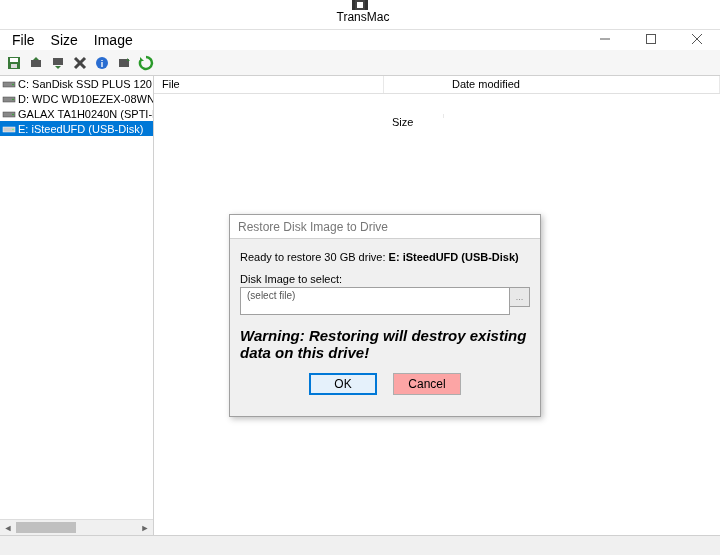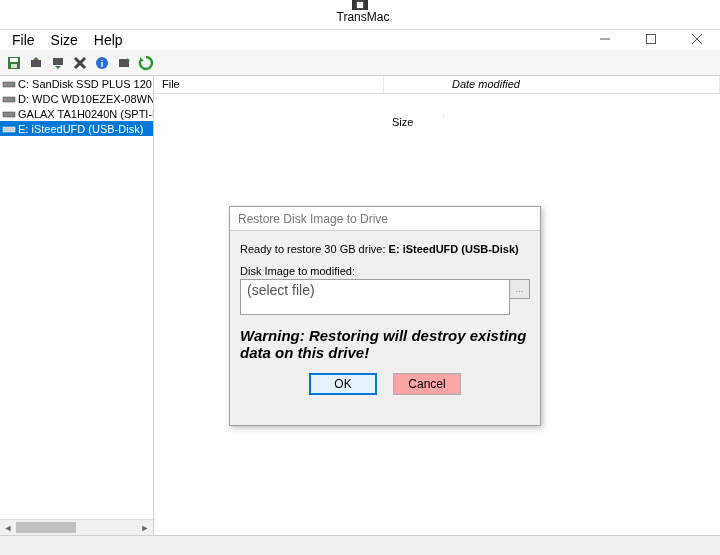--- a/index.html
+++ b/index.html
@@ -32,34 +32,34 @@
     .tree-scroll { position:absolute; bottom:0; left:0; right:0; height:16px; background:#f0f0f0; border-top:1px solid #ddd; display:flex; }
     .tree-scroll-arrow{width:16px;display:flex;align-items:center;justify-content:center;color:#666;font-size:9px;}
     .tree-scroll-thumb{flex:0 0 60px;background:#c0c0c0;margin:2px 0;}
     .tree-scroll-track{flex:1;}
 
     .list-pane { flex:1; position:relative; }
     .list-header { height:18px; display:flex; border-bottom:1px solid #e0e0e0; font-family:"Courier New",monospace; font-size:11px; }
     .col { padding:2px 8px; border-right:1px solid #e8e8e8; }
     .col-name{flex:0 0 230px;}
     .col-size{flex:0 0 60px;margin-top:38px;}
-    .col-date{flex:1;font-style:italic;}
+    .col-date{flex:1;}
 
     
     .bottom-strip{height:20px;background:#f0f0f0;border-top:1px solid #d0d0d0;}
 
     
-    .dialog{position:absolute;left:229px;top:206px;width:312px;background:#f0f0f0;border:1px solid #a0a0a0;box-shadow:2px 2px 6px rgba(0,0,0,0.25);}
+    .dialog{position:absolute;left:229px;top:214px;width:312px;background:#f0f0f0;border:1px solid #a0a0a0;box-shadow:2px 2px 6px rgba(0,0,0,0.25);}
     .dlg-title{height:24px;background:#fff;border-bottom:1px solid #d0d0d0;display:flex;align-items:center;padding:0 8px;font-size:12px;color:#777;}
-    .dlg-body{padding:12px 10px 24px 10px;font-size:11px;}
+    .dlg-body{padding:12px 10px 15px 10px;font-size:11px;}
     .dlg-ready{margin-bottom:10px;}
     .dlg-ready b{font-weight:bold;}
     .dlg-label{margin-bottom:2px;}
     .dlg-file-row{display:flex;margin-bottom:12px;}
-    .dlg-file-input{flex:1;height:36px;border:1px solid #a0a0a0;background:#fff;padding:2px 6px;font-size:14px;color:#555;}
+    .dlg-file-input{flex:1;height:28px;border:1px solid #a0a0a0;background:#fff;padding:2px 6px;font-size:10px;color:#555;}
     .dlg-browse{width:20px;height:20px;border:1px solid #a0a0a0;border-left:none;background:#e8e8e8;display:flex;align-items:center;justify-content:center;color:#555;font-size:8px;}
     .dlg-warning{font-style:italic;font-weight:bold;font-size:15px;margin-bottom:12px;}
     .dlg-buttons{display:flex;justify-content:center;gap:16px;padding-bottom:6px;text-align:center;}
     .dlg-btn{width:68px;height:22px;background:#fca5a5;border:1px solid #adadad;font-size:12px;display:flex;align-items:center;justify-content:center;}
     .dlg-btn.ok{border:2px solid #0078d7;background:#e5f1fb;}
   </style>
 </head>
 <body>
 
 <div class="titlebar">
@@ -86,21 +86,21 @@
           <line x1="0" y1="0" x2="10" y2="10" stroke="#555" stroke-width="1"></line>
           <line x1="10" y1="0" x2="0" y2="10" stroke="#555" stroke-width="1"></line>
         </svg>
       </div>
   </div>
 </div>
 
 <div class="menubar">
   <div class="menu-item">File</div>
   <div class="menu-item">Size</div>
-  <div class="menu-item">Help</div>
+  <div class="menu-item">Image</div>
 </div>
 
 <div class="toolbar">
   <div class="tb-btn">
       <svg viewBox="0 0 16 16">
         <rect x="2" y="2" width="12" height="12" fill="#3a7a3a"></rect>
         <rect x="4" y="3" width="8" height="4" fill="#fff"></rect>
         <rect x="5" y="9" width="6" height="4" fill="#dcdcdc"></rect>
       </svg>
     </div>
@@ -198,21 +198,21 @@
 </div>
 
 <div class="bottom-strip"></div>
 
 <div class="dialog">
   <div class="dlg-title">Restore Disk Image to Drive</div>
   <div class="dlg-body">
     <div class="dlg-ready">
       <span>Ready to restore 30 GB drive: </span><b>E: iSteedUFD (USB-Disk)</b>
     </div>
-    <div class="dlg-label">Disk Image to modified:</div>
+    <div class="dlg-label">Disk Image to select:</div>
     <div class="dlg-file-row">
       <div class="dlg-file-input">(select file)</div>
       <div class="dlg-browse">…</div>
     </div>
     <div class="dlg-warning">Warning: Restoring will destroy existing data on this drive!</div>
     <div class="dlg-buttons">
       <div class="dlg-btn ok">OK</div>
       <div class="dlg-btn">Cancel</div>
     </div>
   </div>

